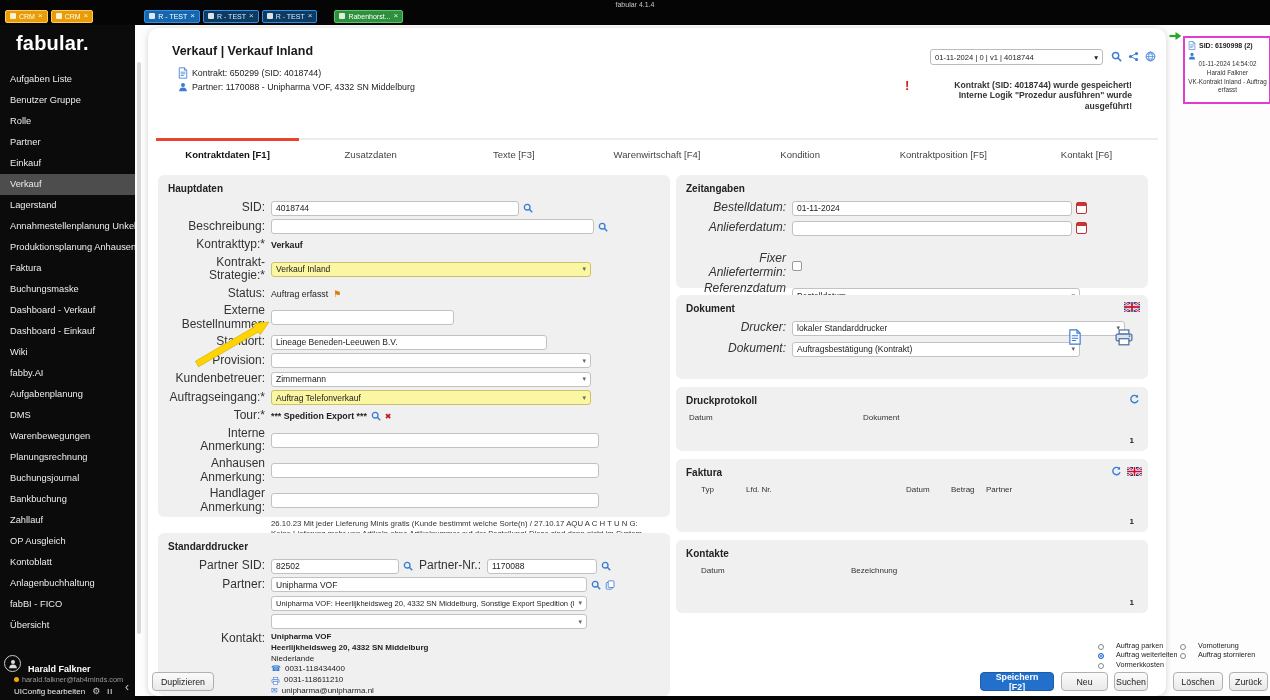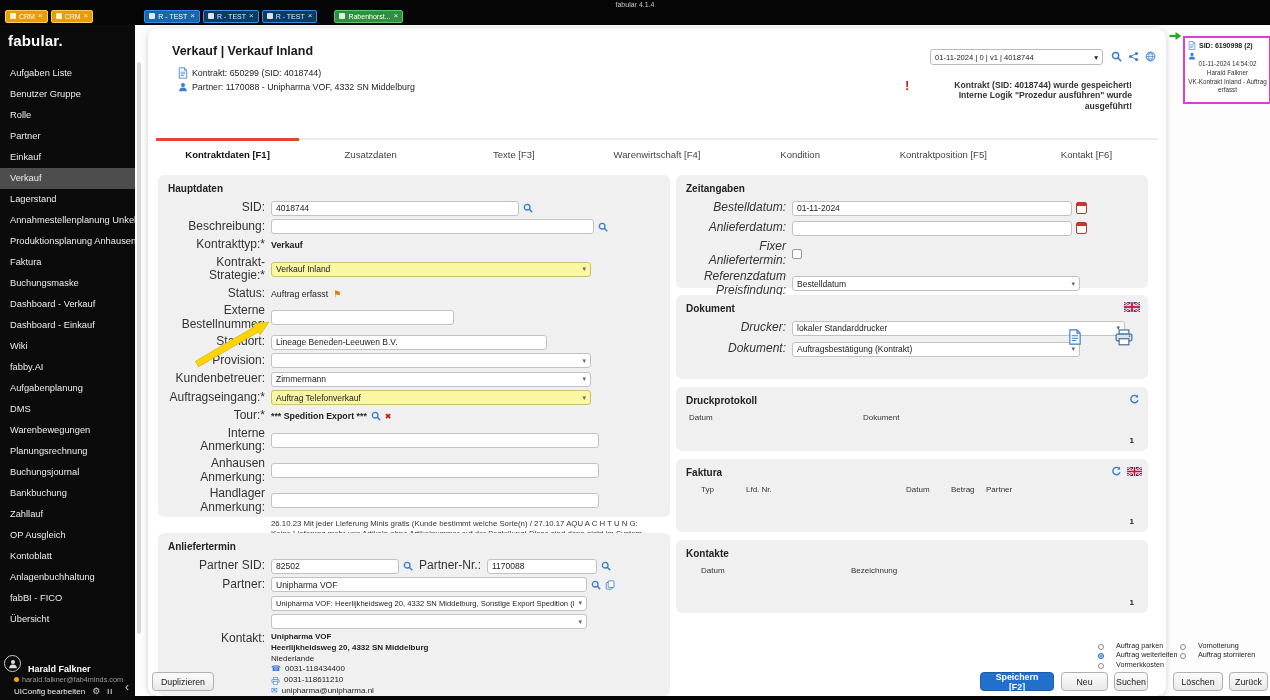--- a/index.html
+++ b/index.html
@@ -15,21 +15,21 @@
   .ttab .x { font-size:8px; opacity:.9; line-height:1; }
   .ttab.orange { background:#e89c05; border:1px solid #ffc95e; }
   .ttab.blue { background:#0b3a63; border:1px solid #2f8fe8; color:#d6e9ff; }
   .ttab.active { background:#1566ad; color:#fff; }
   .ttab.green { background:#2e8f3c; border:1px solid #57c767; }
   .ttab.gap { margin-left:48px; }
   .ttab.gapsm { margin-left:14px; }
 
   
   .sidebar { position:absolute; left:0; top:0; width:135px; height:700px; background:#0b0b0b; z-index:6; }
-  .logo { margin:32px 0 14px 8px; font-size:15px; font-weight:bold; color:#fff; letter-spacing:.2px; }
+  .logo { margin:32px 0 14px 16px; font-size:20px; font-weight:bold; color:#fff; letter-spacing:.2px; }
   .nav-item { height:21px; line-height:21px; padding-left:10px; font-size:9.3px; color:#ececec; cursor:pointer; white-space:nowrap; overflow:hidden; }
   .nav-item.selected { background:#4d4d4d; }
   .user { position:absolute; left:0; bottom:4px; width:135px; padding-left:4px; color:#fff; }
   .avatar { position:absolute; left:4px; bottom:24px; width:17px; height:17px; border:1.2px solid #ccc; border-radius:50%; display:flex; align-items:center; justify-content:center; color:#ddd; }
   .uname { margin-left:24px; font-size:9px; font-weight:bold; }
   .uemail { margin-left:10px; margin-top:1px; font-size:7.3px; color:#9a9a9a; display:flex; align-items:center; gap:3px; white-space:nowrap; }
   .odot { width:5px; height:5px; border-radius:50%; background:#f5a800; flex:none; }
   .ucfg { margin-left:10px; margin-top:2px; font-size:8px; color:#eee; display:flex; gap:7px; align-items:center; cursor:pointer; }
   .ucfg .gear { font-size:9px; color:#ccc; }
   .ucfg .pause { font-size:7px; color:#ccc; letter-spacing:1px; font-weight:bold; }
@@ -388,21 +388,21 @@
       <div class="pill">
         <svg class="ic" width="8" height="11" style="color:#4a74c9">
             <use href="#i-clip"></use>
           </svg>
         <span>Anhang</span>
         </div>
       </div>
   </div>
 
   <div class="panel" id="p-partner">
-    <div class="ptitle">Anliefertermin</div>
+    <div class="ptitle">Standarddrucker</div>
     <div class="frow">
         <div class="flabel">Partner SID:</div>
       <input class="fin" style="width: 128px;" value="82502">
       <svg class="ic icb" width="10" height="10" style="color:#3a7bd5">
           <use href="#i-search"></use>
         </svg>
       <div class="flabel" style="width:74px">Partner-Nr.:</div>
       <input class="fin" style="width: 110px;" value="1170088">
       <svg class="ic icb" width="10" height="10" style="color:#3a7bd5">
           <use href="#i-search"></use>
@@ -458,21 +458,21 @@
 
   </div>
 
   <div class="panel" id="p-zeit">
     <div class="ptitle">Zeitangaben</div>
     <div class="frow" style="margin-bottom:4px">
         <div class="flabel w2">Bestelldatum:</div>
       <input class="fin" style="width: 280px;" value="01-11-2024">
       <span class="cal"></span>
       </div>
-    <div class="frow" style="margin-bottom:4px">
+    <div class="frow" style="margin-bottom:16px">
         <div class="flabel w2">Anlieferdatum:</div>
       <input class="fin" style="width: 280px;" value="">
       <span class="cal"></span>
       </div>
     <div class="frow">
         <div class="flabel w2">Fixer Anliefertermin:</div>
       <span class="cb"></span>
       </div>
     <div class="frow" style="margin-bottom:4px;min-height:20px">
         <div class="flabel w2">Referenzdatum Preisfindung:</div>

